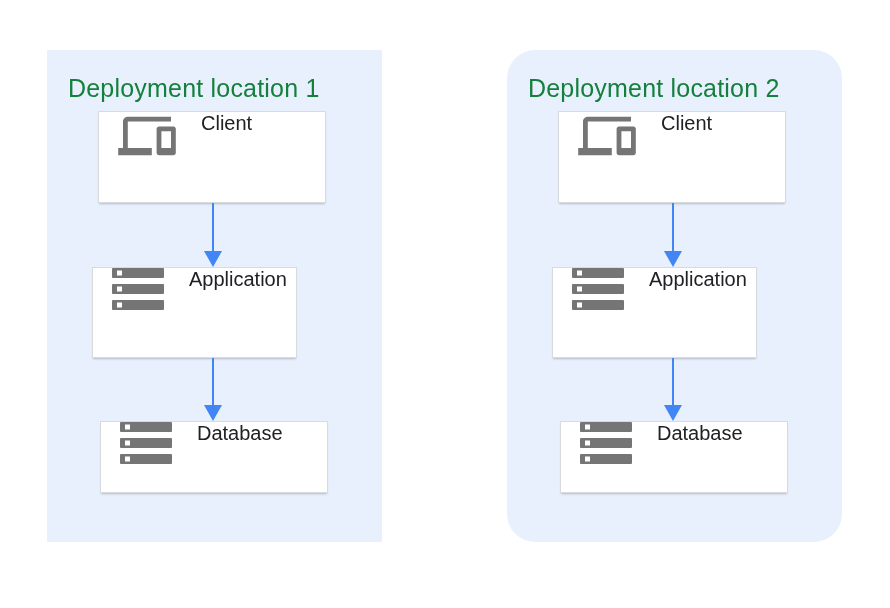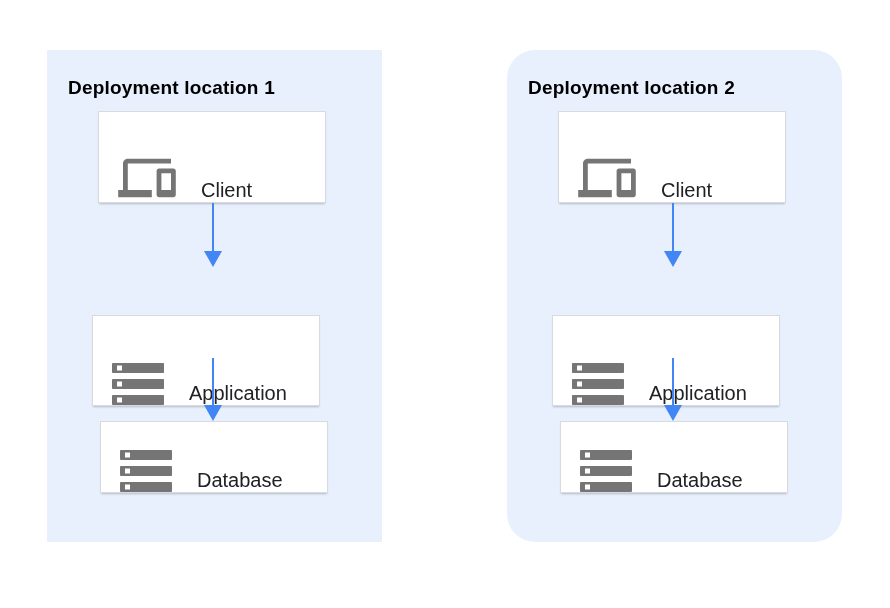--- a/index.html
+++ b/index.html
@@ -12,34 +12,34 @@
 
   .panel {
     position: absolute; top: 50px; width: 335px; height: 492px;
     background: #e8f0fe;
   }
   .panel-1 { left: 47px; }
   .panel-2 { left: 507px; border-radius: 28px; }
 
   .panel-title {
     position: absolute; left: 21px; top: 27px;
-    font-size: 19px; line-height: 22px; color: #000000;
-    letter-spacing: 0.2px; white-space: nowrap; font-weight: bold;
+    font-size: 25px; line-height: 22px; color: #15803d;
+    letter-spacing: 0.2px; white-space: nowrap;
   }
 
   .node {
     position: absolute; box-sizing: border-box;
     background: #ffffff;
     border: 1px solid #d8dbde;
     box-shadow: 0 2px 2px -1px rgba(0,0,0,0.22);
-    display: flex; align-items: flex-end;
+    display: flex; align-items: flex-start;
     padding-left: 19px; gap: 25px;
   }
   .node-client      { left: 51px; top: 61px;  width: 228px; height: 92px; }
-  .node-application { left: 45px; top: 217px; width: 228px; height: 91px; margin-top: 48px; }
+  .node-application { left: 45px; top: 217px; width: 205px; height: 91px; }
   .node-database    { left: 53px; top: 371px; width: 228px; height: 72px; }
 
   .node-label { font-size: 20px; color: #202124; white-space: nowrap; }
 
   .icon { display: inline-flex; align-items: center; justify-content: center; flex: 0 0 auto; }
   .icon svg { display: block; }
 
   .arrow { position: absolute; left: 157px; width: 18px; }
   .arrow-1 { top: 153px; height: 64px; }
   .arrow-2 { top: 308px; height: 63px; }

